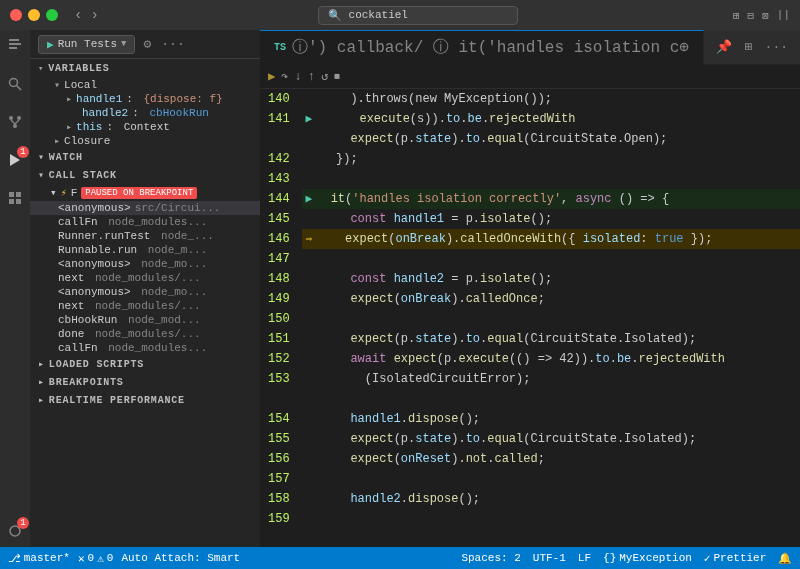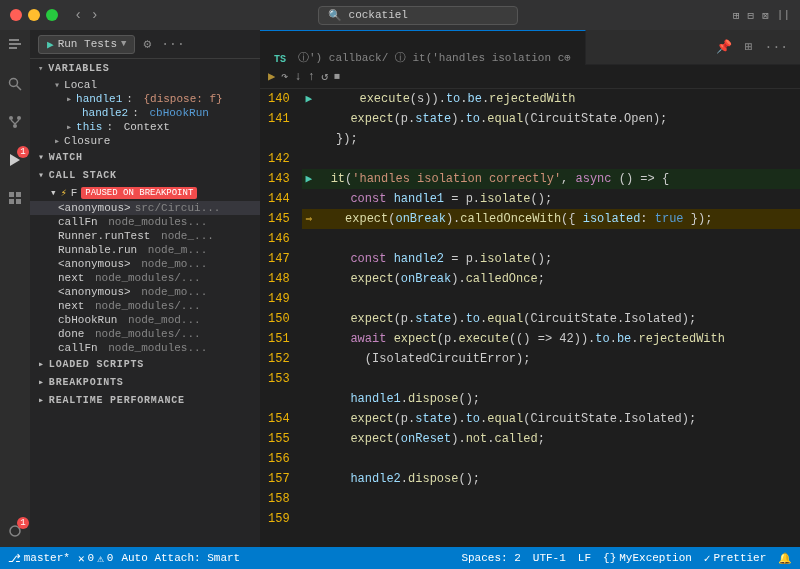--- a/index.html
+++ b/index.html
@@ -283,22 +283,22 @@
       display: flex;
       align-items: center;
       height: 35px;
       border-bottom: 1px solid #252526;
       flex-shrink: 0;
     }
     .tab {
       padding: 0 14px;
       height: 35px;
       display: flex;
-      align-items: flex-end;
-      gap: 12px;
+      align-items: center;
+      gap: 6px;
       font-size: 11px;
       color: #969696;
       cursor: pointer;
       border-right: 1px solid #252526;
       white-space: nowrap;
       background: #2d2d2d;
     }
     .tab.active {
       background: #1e1e1e;
       color: #cccccc;
@@ -343,21 +343,21 @@
 
     
     .code-editor {
       flex: 1;
       overflow: auto;
       background: #1e1e1e;
       display: flex;
     }
     .line-numbers {
       background: #1e1e1e;
-      color: #eab308;
+      color: #bef264;
       padding: 0 12px 0 8px;
       text-align: right;
       user-select: none;
       flex-shrink: 0;
       font-size: 12px;
       line-height: 20px;
     }
     .line-number { height: 20px; }
     .code-lines {
       flex: 1;
@@ -606,21 +606,21 @@
         <span>REALTIME PERFORMANCE</span>
       </div>
     </div>
   </div>
 
   <div class="editor-area">
 
     <div class="editor-tabs">
       <div class="tab active">
         <span class="ts-badge">TS</span>
-        <span style="color:#858585; font-size:11px;">ⓘ') callback/ ⓘ it('handles isolation c⊕</span>
+        <span style="color:#858585; font-size:16px;">ⓘ') callback/ ⓘ it('handles isolation c⊕</span>
       </div>
       <div class="tab-actions">
         <span class="tab-action-btn">📌</span>
         <span class="tab-action-btn">⊞</span>
         <span class="tab-action-btn">···</span>
       </div>
     </div>
 
     <div class="debug-mini-toolbar">
       <span class="debug-mini-btn" style="color:#f0c040;">▶</span>
@@ -650,20 +650,21 @@
           <div class="line-number">153</div>
           <div class="line-number"></div>
           <div class="line-number">154</div>
           <div class="line-number">155</div>
           <div class="line-number">156</div>
           <div class="line-number">157</div>
           <div class="line-number">158</div>
           <div class="line-number">159</div>
         </div>
       <div class="code-lines" id="code-lines">
+          <div class="code-line"><span class="line-arrow-space"></span><span style="color: rgb(204, 204, 204);">    ).throws(new MyException());</span></div>
           <div class="code-line"><span class="play-arrow" style="color: rgb(78, 201, 176);">▶</span><span style="color: rgb(220, 220, 170);">      execute</span><span style="color: rgb(204, 204, 204);">(s)).</span><span style="color: rgb(156, 220, 254);">to</span><span style="color: rgb(204, 204, 204);">.</span><span style="color: rgb(156, 220, 254);">be</span><span style="color: rgb(204, 204, 204);">.</span><span style="color: rgb(220, 220, 170);">rejectedWith</span></div>
           <div class="code-line"><span class="line-arrow-space"></span><span style="color: rgb(220, 220, 170);">    expect</span><span style="color: rgb(204, 204, 204);">(p.</span><span style="color: rgb(156, 220, 254);">state</span><span style="color: rgb(204, 204, 204);">).</span><span style="color: rgb(156, 220, 254);">to</span><span style="color: rgb(204, 204, 204);">.</span><span style="color: rgb(220, 220, 170);">equal</span><span style="color: rgb(204, 204, 204);">(CircuitState.Open);</span></div>
           <div class="code-line"><span class="line-arrow-space"></span><span style="color: rgb(204, 204, 204);">  });</span></div>
           <div class="code-line"><span class="line-arrow-space"></span><span style="color: rgb(204, 204, 204);"></span></div>
           <div class="code-line" style="background: rgba(0, 128, 0, 0.15);"><span class="play-arrow" style="color: rgb(78, 201, 176);">▶</span><span style="color: rgb(220, 220, 170);">  it</span><span style="color: rgb(204, 204, 204);">(</span><span style="color: rgb(206, 145, 120);">'handles isolation correctly'</span><span style="color: rgb(204, 204, 204);">, </span><span style="color: rgb(197, 134, 192);">async</span><span style="color: rgb(204, 204, 204);"> () =&gt; {</span></div>
           <div class="code-line"><span class="line-arrow-space"></span><span style="color: rgb(197, 134, 192);">    const</span><span style="color: rgb(204, 204, 204);"> </span><span style="color: rgb(156, 220, 254);">handle1</span><span style="color: rgb(204, 204, 204);"> = p.</span><span style="color: rgb(220, 220, 170);">isolate</span><span style="color: rgb(204, 204, 204);">();</span></div>
           <div class="code-line" style="background: rgb(61, 48, 2);"><span class="debug-arrow" style="color: rgb(240, 192, 64);">⇒</span><span style="color: rgb(220, 220, 170);">    expect</span><span style="color: rgb(204, 204, 204);">(</span><span style="color: rgb(156, 220, 254);">onBreak</span><span style="color: rgb(204, 204, 204);">).</span><span style="color: rgb(220, 220, 170);">calledOnceWith</span><span style="color: rgb(204, 204, 204);">({ </span><span style="color: rgb(156, 220, 254);">isolated</span><span style="color: rgb(204, 204, 204);">: </span><span style="color: rgb(86, 156, 214);">true</span><span style="color: rgb(204, 204, 204);"> });</span></div>
           <div class="code-line"><span class="line-arrow-space"></span><span style="color: rgb(204, 204, 204);"></span></div>
           <div class="code-line"><span class="line-arrow-space"></span><span style="color: rgb(197, 134, 192);">    const</span><span style="color: rgb(204, 204, 204);"> </span><span style="color: rgb(156, 220, 254);">handle2</span><span style="color: rgb(204, 204, 204);"> = p.</span><span style="color: rgb(220, 220, 170);">isolate</span><span style="color: rgb(204, 204, 204);">();</span></div>
           <div class="code-line"><span class="line-arrow-space"></span><span style="color: rgb(220, 220, 170);">    expect</span><span style="color: rgb(204, 204, 204);">(</span><span style="color: rgb(156, 220, 254);">onBreak</span><span style="color: rgb(204, 204, 204);">).</span><span style="color: rgb(220, 220, 170);">calledOnce</span><span style="color: rgb(204, 204, 204);">;</span></div>

